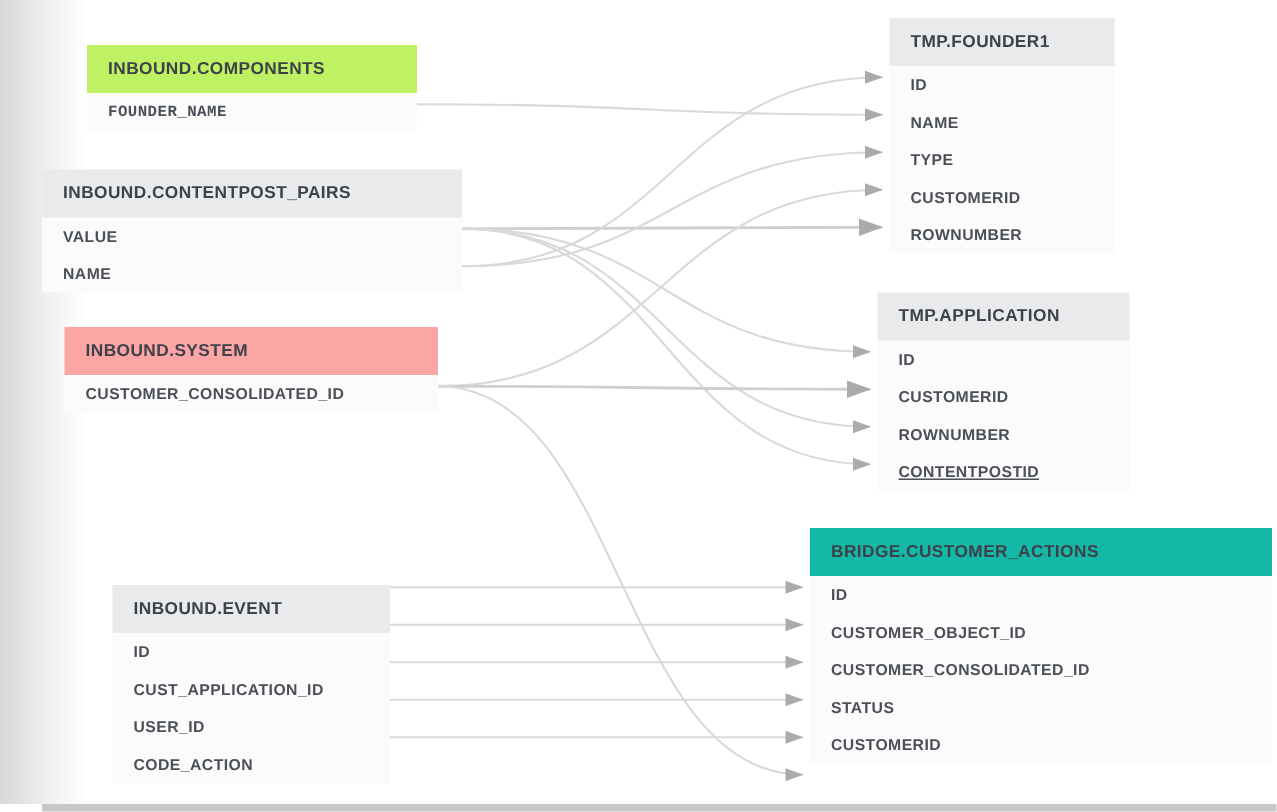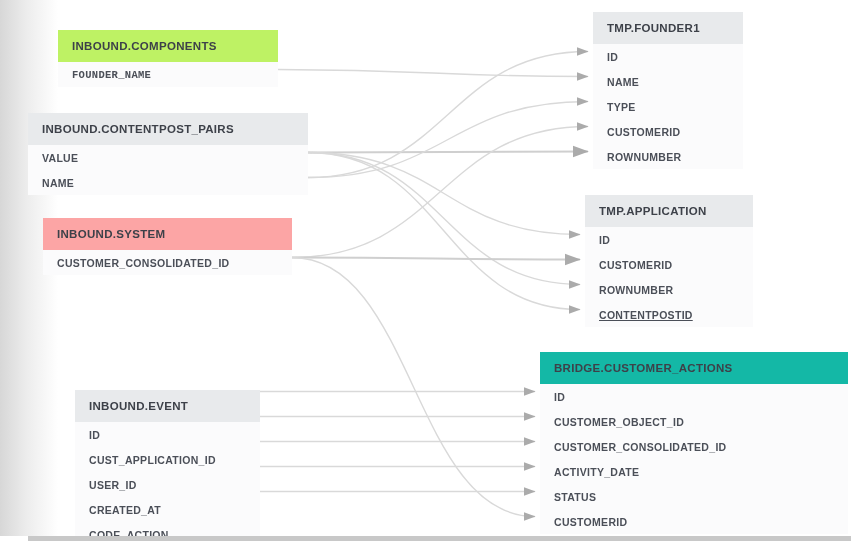--- a/index.html
+++ b/index.html
@@ -72,21 +72,20 @@
     </div>
     <div class="table" style="left: 43px; top: 218px; width: 249px; background: rgb(251, 251, 252);">
       <div class="table-header" style="background: #fca5a5; color: rgb(61, 65, 73);">INBOUND.SYSTEM</div>
       <div class="table-field" style="color: rgb(75, 79, 88);">CUSTOMER_CONSOLIDATED_ID</div>
     </div>
     <div class="table" style="left: 75px; top: 352px; width: 185px; background: rgb(251, 251, 252); margin-top: 38px;">
       <div class="table-header" style="background: rgb(232, 234, 236); color: rgb(61, 65, 73);">INBOUND.EVENT</div>
       <div class="table-field" style="color: rgb(75, 79, 88);">ID</div>
       <div class="table-field" style="color: rgb(75, 79, 88);">CUST_APPLICATION_ID</div>
       <div class="table-field" style="color: rgb(75, 79, 88);">USER_ID</div>
-      <div class="table-field" style="color: rgb(75, 79, 88);">CREATED_AT</div>
       <div class="table-field" style="color: rgb(75, 79, 88);">CODE_ACTION</div>
     </div>
     <div class="table" style="left: 593px; top: 12px; width: 150px; background: rgb(251, 251, 252);">
       <div class="table-header" style="background: rgb(232, 234, 236); color: rgb(61, 65, 73);">TMP.FOUNDER1</div>
       <div class="table-field" style="color: rgb(75, 79, 88);">ID</div>
       <div class="table-field" style="color: rgb(75, 79, 88);">NAME</div>
       <div class="table-field" style="color: rgb(75, 79, 88);">TYPE</div>
       <div class="table-field" style="color: rgb(75, 79, 88);">CUSTOMERID</div>
       <div class="table-field" style="color: rgb(75, 79, 88);">ROWNUMBER</div>
     </div>
@@ -95,18 +94,17 @@
       <div class="table-field" style="color: rgb(75, 79, 88);">ID</div>
       <div class="table-field" style="color: rgb(75, 79, 88);">CUSTOMERID</div>
       <div class="table-field" style="color: rgb(75, 79, 88);">ROWNUMBER</div>
       <div class="table-field" style="color: rgb(75, 79, 88); text-decoration: underline;">CONTENTPOSTID</div>
     </div>
     <div class="table" style="left: 540px; top: 352px; width: 308px; background: rgb(251, 251, 252);">
       <div class="table-header" style="background: #14b8a6; color: rgb(61, 65, 73);">BRIDGE.CUSTOMER_ACTIONS</div>
       <div class="table-field" style="color: rgb(75, 79, 88);">ID</div>
       <div class="table-field" style="color: rgb(75, 79, 88); text-align: right;">CUSTOMER_OBJECT_ID</div>
       <div class="table-field" style="color: rgb(75, 79, 88);">CUSTOMER_CONSOLIDATED_ID</div>
-      <div class="table-field" style="color: rgb(75, 79, 88);">ACTIVITY_DATE</div>
       <div class="table-field" style="color: rgb(75, 79, 88);">STATUS</div>
       <div class="table-field" style="color: rgb(75, 79, 88);">CUSTOMERID</div>
     </div>
   </div>
 <div id="h-scrollbar"></div>
 
 </body></html>

